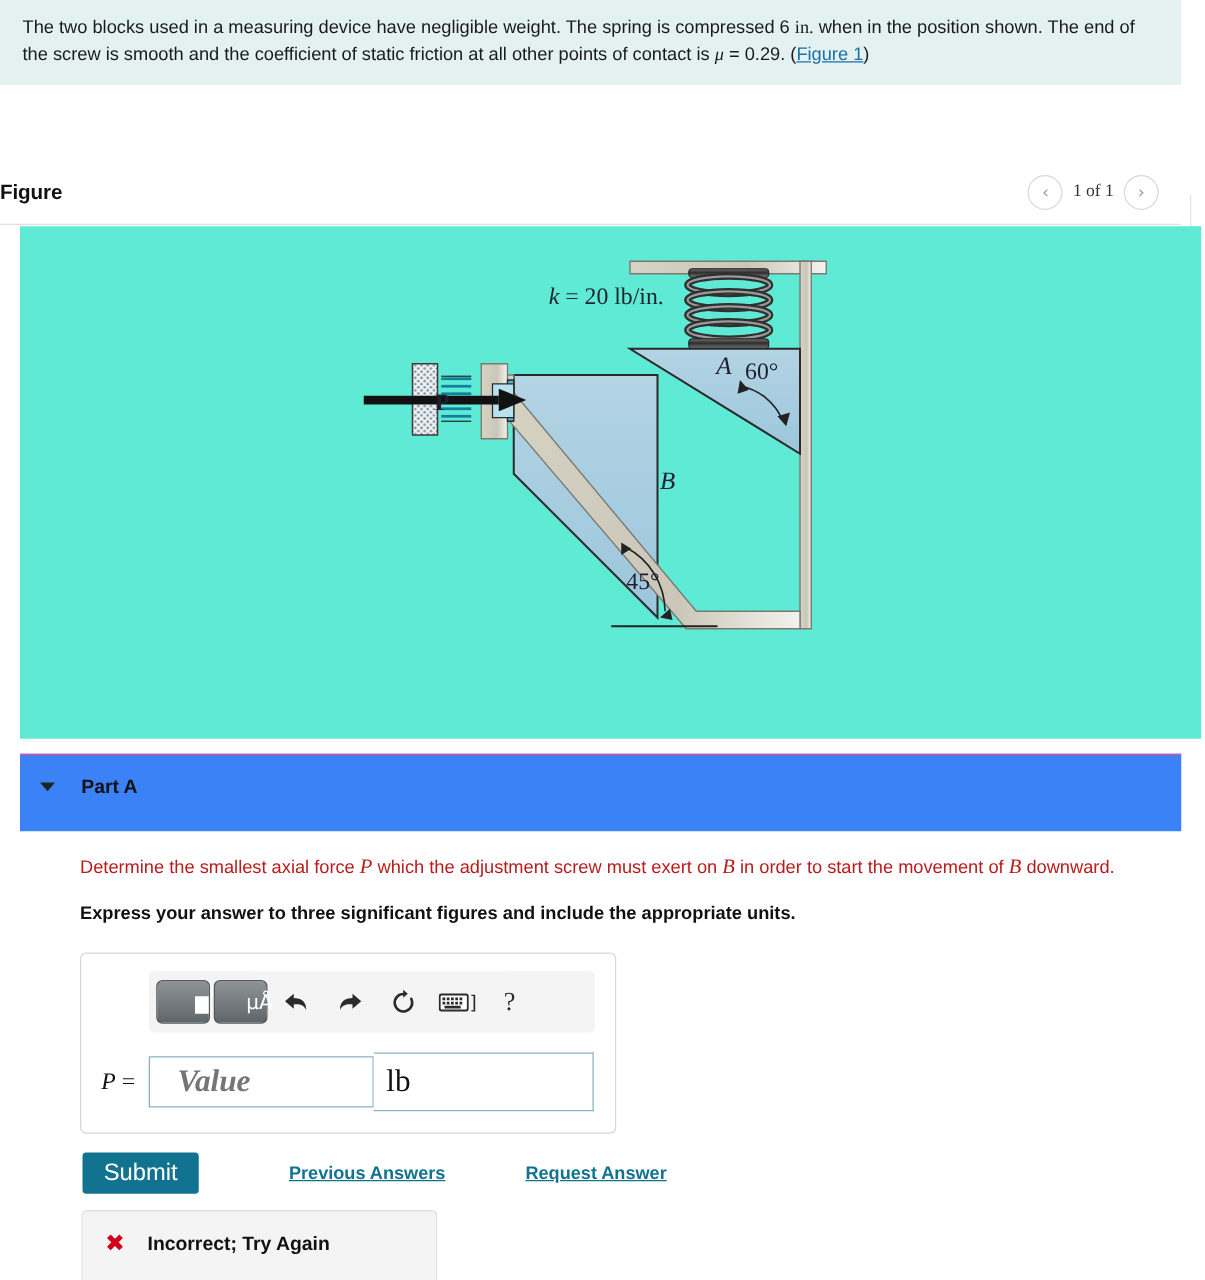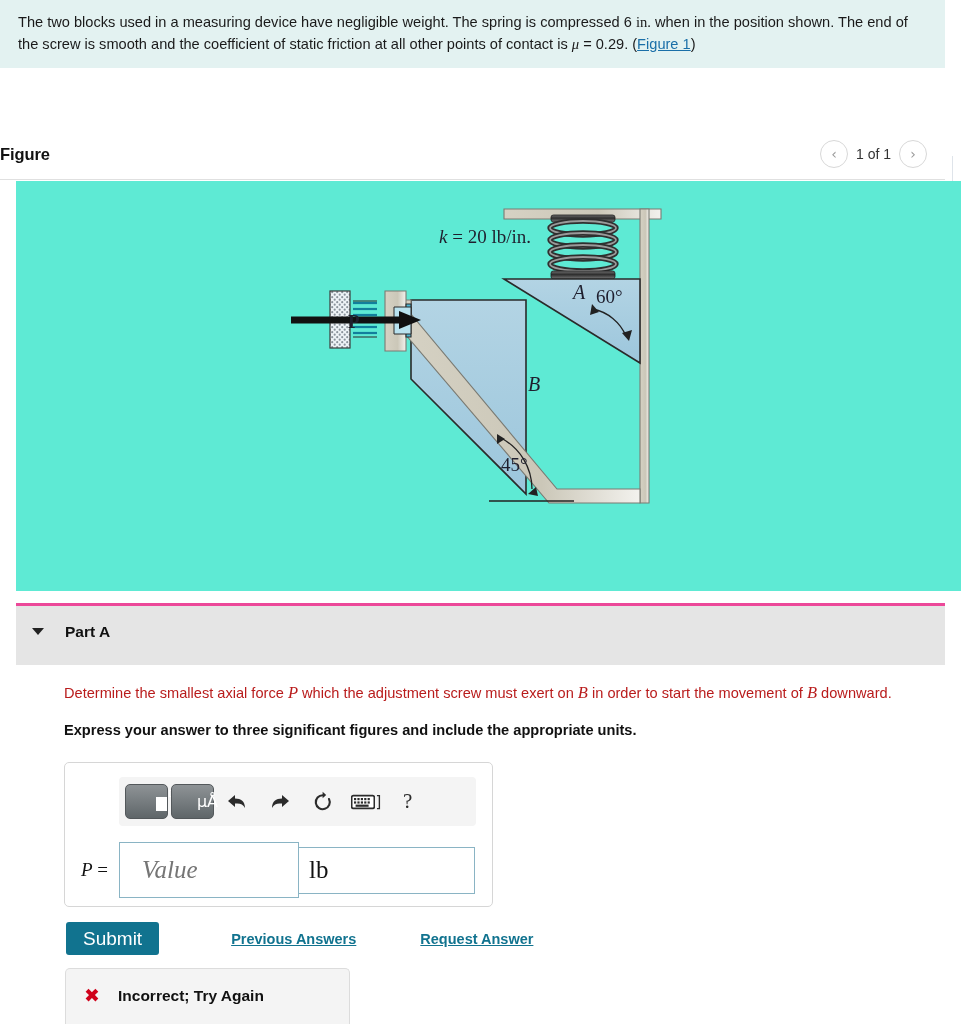--- a/index.html
+++ b/index.html
@@ -44,40 +44,40 @@
     position: absolute; right: 18px; top: 8px;
     display: flex; align-items: center; gap: 8px;
   }
   .nav-circle {
     width: 28px; height: 28px; border-radius: 50%;
     border: 1px solid #d8d8d8; background: #fff;
     display: flex; align-items: center; justify-content: center;
     color: #9a9a9a; font-size: 14px; cursor: pointer;
     font-family: "DejaVu Sans", sans-serif;
   }
-  .nav-count { font-size: 14px; color: #333; }
+  .nav-count { font-size: 14px; color: #333; font-family: Liberation Serif, serif; }
 
   .right-rule {
     position: absolute; left: 952px; top: 156px;
     width: 1px; height: 380px; background: #dfe4ea;
   }
 
   
   .fig-area {
     position: absolute; left: 0; top: 181px;
     width: 945px; height: 410px; background: #5eead4; margin-left: 16px;
   }
   .fig-svg { position: absolute; left: 0; top: 0; }
 
   
   .parta-panel {
     position: absolute; left: 16px; top: 603px;
     width: 929px; height: 62px;
-    background: #e5e5e5;
-    border-top: 3px solid #ec4899;
+    background: #3b82f6;
+    border-top: 1px solid #ec4899;
   }
   .parta-caret {
     position: absolute; left: 16px; top: 22px;
     width: 0; height: 0;
     border-left: 6px solid transparent;
     border-right: 6px solid transparent;
     border-top: 7px solid #222;
     cursor: pointer;
   }
   .parta-label {
@@ -144,25 +144,25 @@
   .ans-row {
     position: absolute; left: 16px; top: 79px;
     display: flex; align-items: center;
   }
   .peq {
     font-family: "Liberation Serif", serif;
     font-size: 19px; width: 38px; color: #111;
   }
   .peq .v { font-style: italic; }
   .val-input {
-    width: 180px; height: 56px;
+    width: 180px; height: 41px;
     border: 1px solid #8ab4c4; background: #fff;
     font-family: "Liberation Serif", serif; font-style: italic;
     font-size: 25px; color: #9b9b9b;
-    padding: 0 0 0 22px; outline: none;
+    padding: 0 0 0 22px; outline: none; font-weight: bold;
   }
   .unit-input {
     width: 176px; height: 47px;
     border: 1px solid #8ab4c4; border-left: none; background: #fff;
     font-family: "Liberation Serif", serif;
     font-size: 25px; color: #111;
     padding: 0 0 0 10px; outline: none;
   }
 
   

